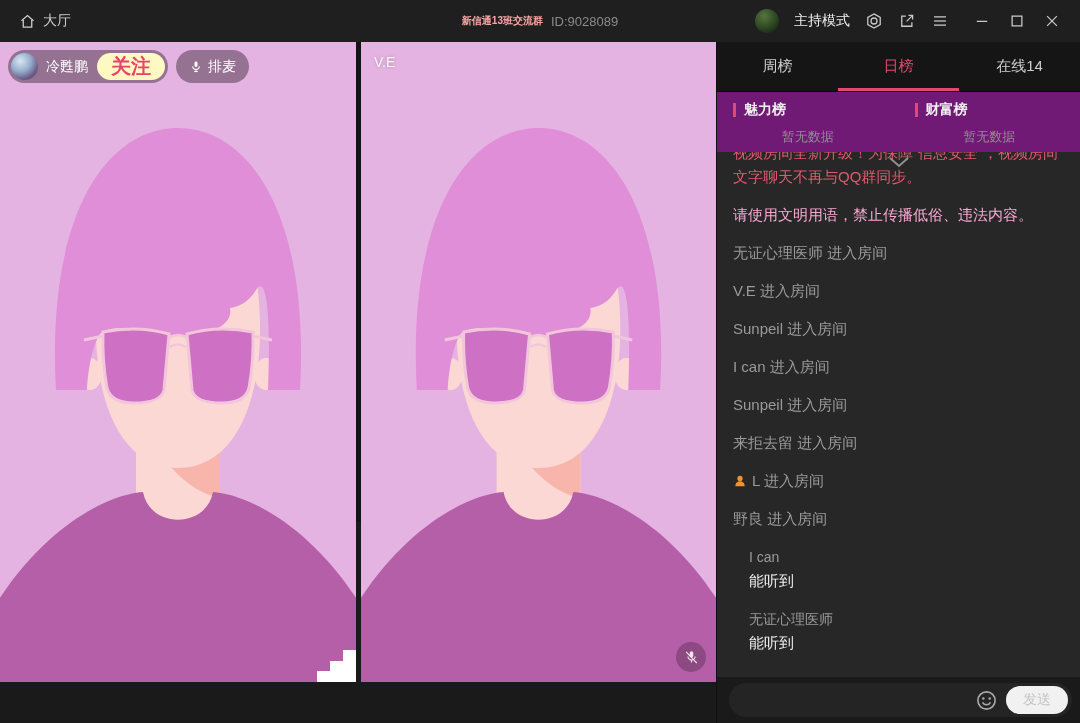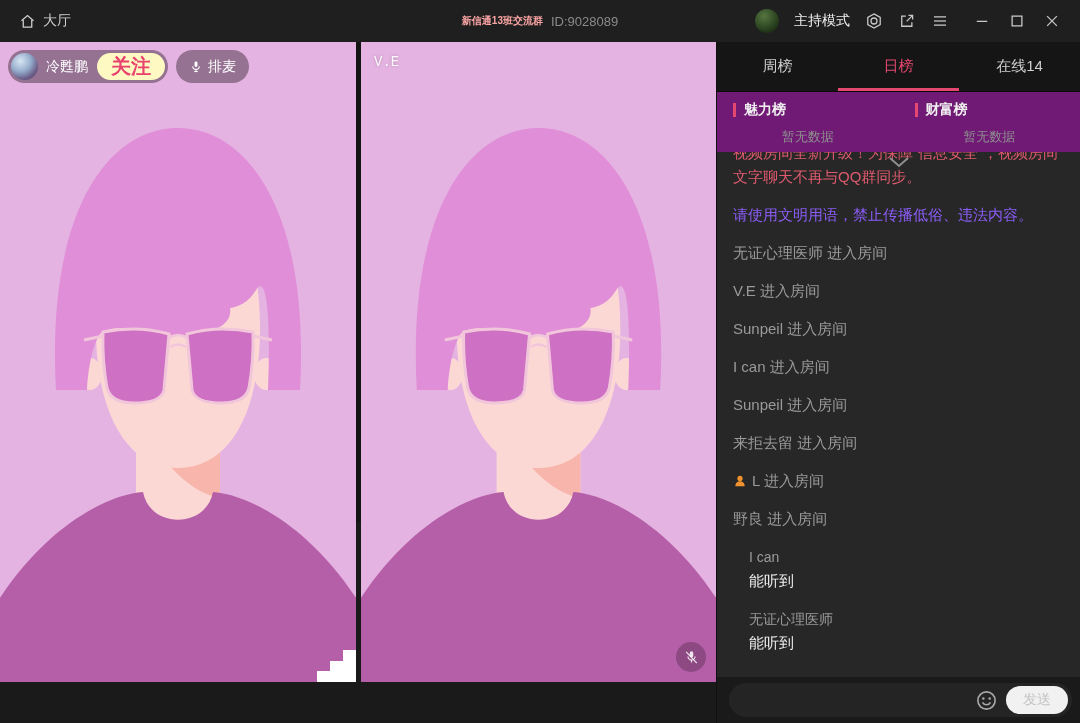--- a/index.html
+++ b/index.html
@@ -16,21 +16,21 @@
   .room-id { color:#8b8b8b; font-size:13px; }
   .tb-right { margin-left:auto; display:flex; align-items:center; gap:15px; }
   .tb-avatar { width:24px; height:24px; border-radius:50%; background:radial-gradient(circle at 38% 30%, #55763f, #2c4522 55%, #15230f 90%); display:inline-block; }
   .tb-mode { color:#ededed; font-size:14px; }
   .tb-ico { width:18px; height:18px; stroke:#c9c9c9; fill:none; stroke-width:1.7; cursor:pointer; }
   .tb-winctl { display:flex; align-items:center; gap:17px; margin-left:9px; }
 
   
   .main { display:flex; height:681px; flex:0 0 auto; }
   .stage { width:716px; display:flex; flex-direction:column; }
-  .tiles { height:480px; display:flex; background:#141414;font-family:Liberation Mono, monospace; }
+  .tiles { height:480px; display:flex; background:#141414; }
   .tile { position:relative; overflow:hidden; height:640px; }
   .tile-host { width:356px; }
   .tile-sep { width:5px; background:#141414; }
   .tile-guest { flex:1; }
   .illu { width:100%; height:100%; display:block; }
 
   
   .host-bar { position:absolute; top:8px; left:8px; display:flex; gap:8px; align-items:center; }
   .host-pill { display:flex; align-items:center; background:rgba(84,60,82,0.55); border-radius:17px; padding:3px; height:33px; }
   .host-avatar { width:27px; height:27px; border-radius:50%; background:radial-gradient(circle at 35% 30%, #d8e6f2, #96aecd 40%, #6a5d88 70%, #47395c 95%); }
@@ -66,21 +66,21 @@
   .board-bar { width:3px; height:14px; background:#e4476f; }
   .board-title { color:#f0f0f0; font-size:14px; font-weight:bold; }
   .board-empty { color:#8f8f8f; font-size:13px; text-align:center; margin-top:9px; }
 
   .chat { flex:1; position:relative; overflow:hidden; padding:0 16px; background:#272727; }
   .chevron-btn { position:absolute; top:2px; left:50%; transform:translateX(-50%); z-index:2; cursor:pointer; }
   .chevron-btn svg { width:28px; height:16px; }
   .msg-list { margin-top:-11px; }
   .msg { margin-bottom:14px; font-size:15px; line-height:24px; }
   .msg.announcement { color:#e05a6e; }
-  .msg.notice { color:#8b5cf6; }
+  .msg.notice { color:#f9a8d4; }
   .msg.enter { color:#9a9a9a; }
   .msg .m-name { color:#9a9a9a; font-size:14px; display:block; }
   .msg .m-text { color:#ededed; font-size:15px; display:block; }
   .m-badge { width:14px; height:14px; vertical-align:-2px; margin-right:5px; }
 
   .input-row { height:46px; flex:0 0 auto; background:#1a1a1a; display:flex; align-items:center; padding:0 8px 0 12px; }
   .chat-input { flex:1; height:34px; background:#242424; border-radius:17px; display:flex; align-items:center; padding:0 4px 0 14px; }
   .chat-input input { flex:1; background:transparent; border:none; outline:none; color:#ddd; font-size:14px; font-family:inherit; }
   .emoji-btn { width:23px; height:23px; margin-right:8px; cursor:pointer; flex:0 0 auto; }
   .send-btn { height:28px; padding:0 17px; border:none; border-radius:14px; background:#f1f1f1; color:#c3c3c3; font-size:14px; cursor:pointer; flex:0 0 auto; font-family:inherit; }

